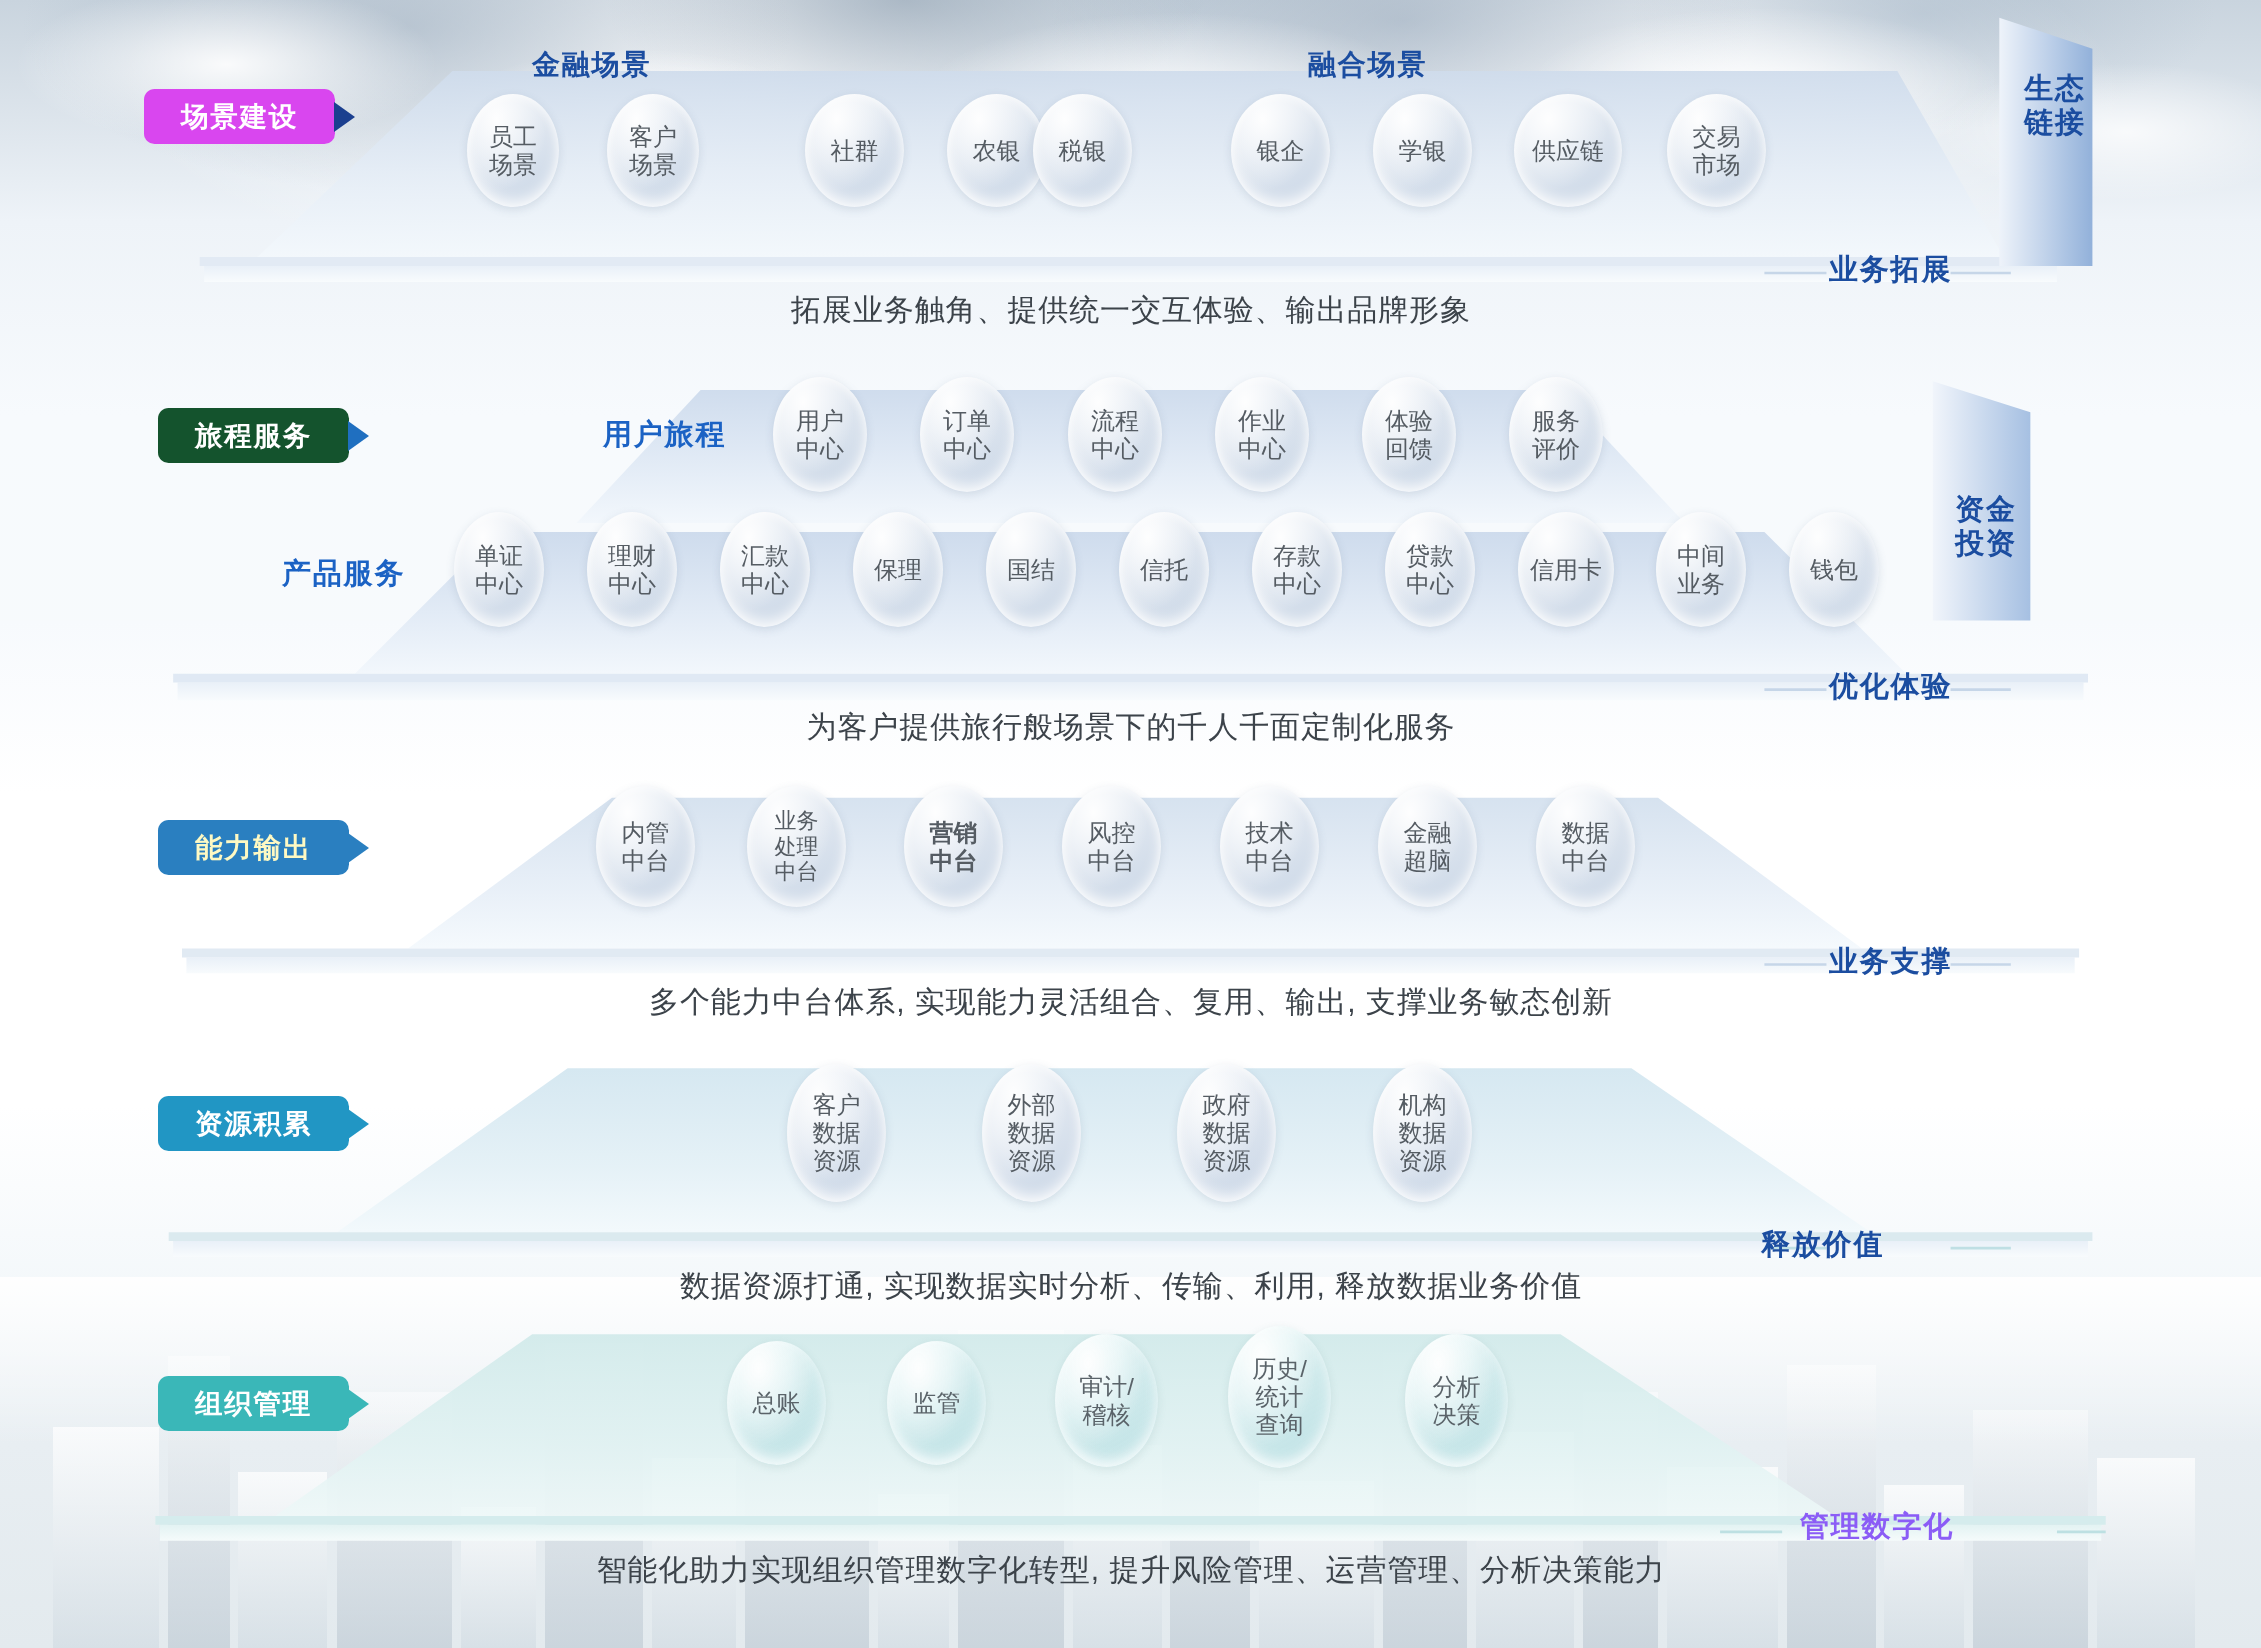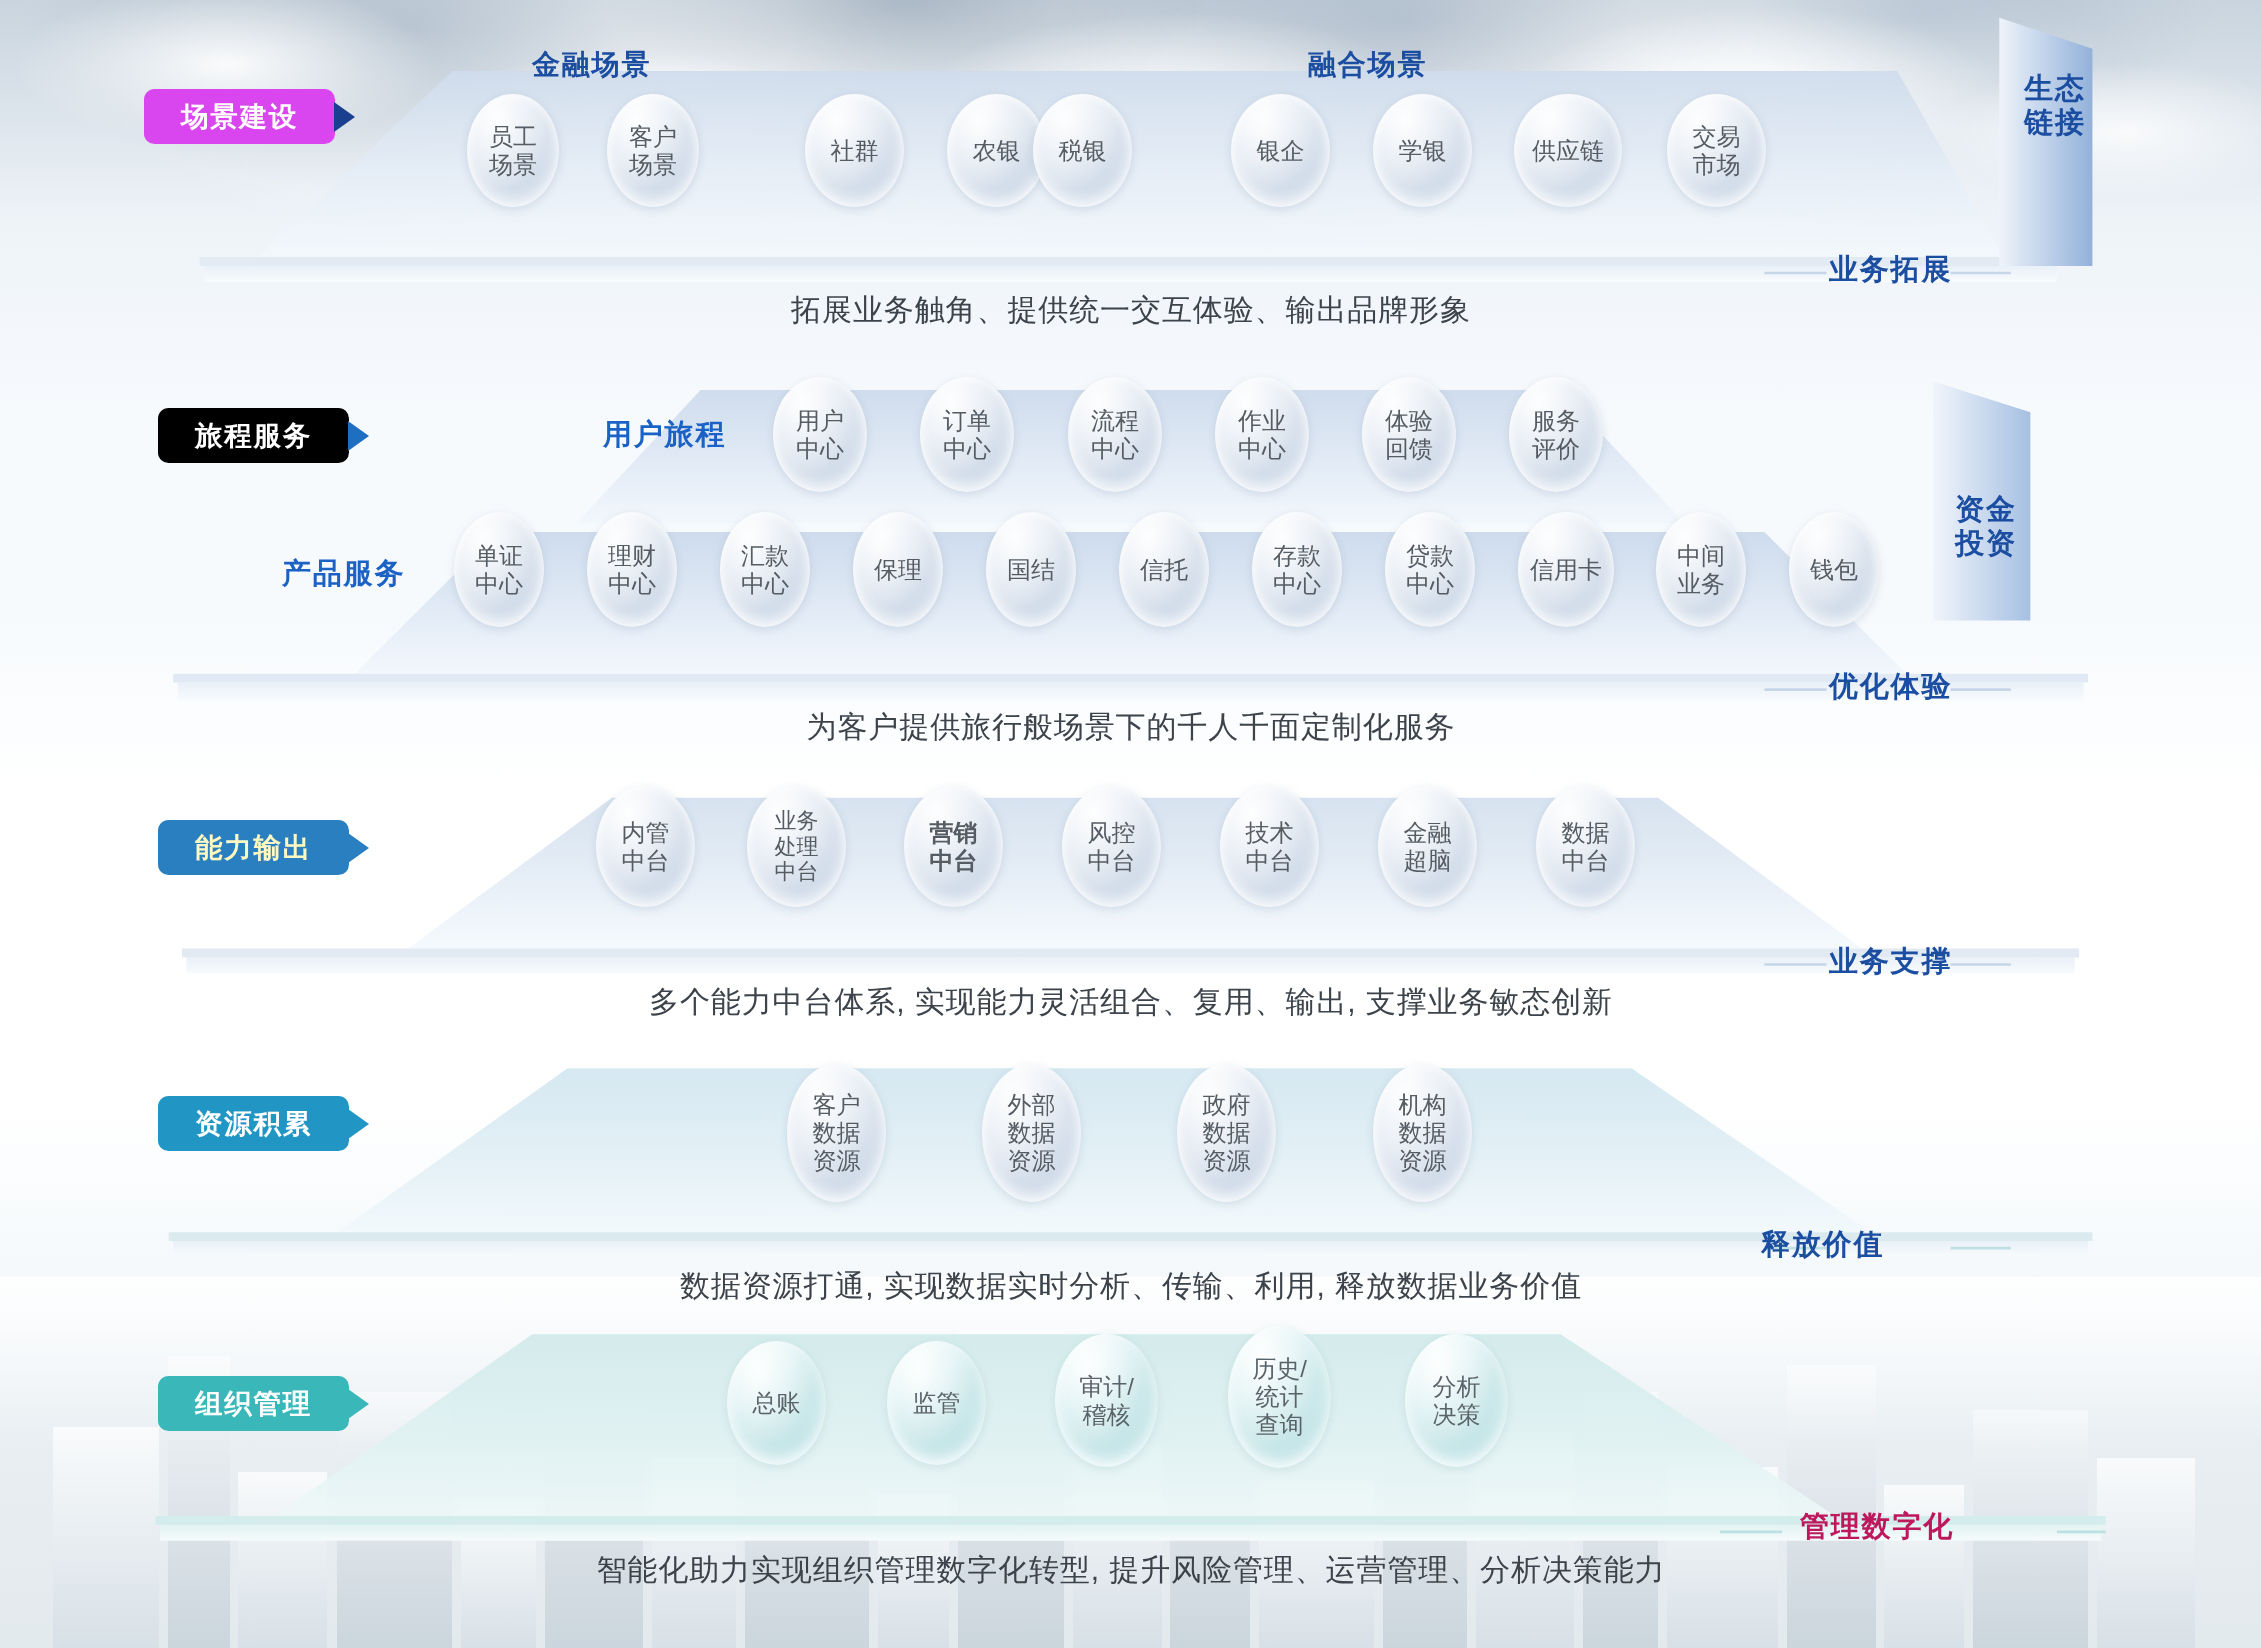--- a/index.html
+++ b/index.html
@@ -102,21 +102,21 @@
   
   .rtab { position:absolute; z-index:6; }
   .rtab .tabtext {
     position:absolute; color:#1b4da0; font-weight:bold; font-size:29px;
     line-height:1.18; text-align:center; letter-spacing:1.8px;
   }
   .rightlabel {
     position:absolute; color:#1b4da0; font-weight:bold; font-size:29px;
     letter-spacing:1.8px; z-index:7;
   }
-  .rightlabel.teal { color:#be185d; }
+  .rightlabel.teal { color:#8b5cf6; }
 
   
   .desc {
     position:absolute; text-align:center; color:#3c434a;
     font-size:30px; font-weight:500; letter-spacing:0.9px; z-index:7;
   }
 </style>
 </head>
 <body>
 
@@ -271,21 +271,21 @@
 市场</span>
     </div>
 
   <div class="rtab" style="left:2013px; top:71px; width:84px; height:124px;">
     <div class="tabtext" style="left:0; top:0; width:84px; white-space:pre-line;">生态
 链接</div>
   </div>
   <div class="rightlabel" style="left:1829px; top:250px;">业务拓展</div>
   <div class="desc" style="left:0; top:290px; width:2262px;">拓展业务触角、提供统一交互体验、输出品牌形象</div>
 
-  <div class="pill" style="left:158px; top:408px; background:#000000; color:#1f6fc0;">
+  <div class="pill" style="left:158px; top:408px; background:#14532d; color:#1f6fc0;">
     <span style="color:#fff;">旅程服务</span>
   </div>
 
   <div class="rowcap" style="left:603px; top:415px;">用户旅程</div>
   <div class="bub" style="left:773px; top:377px; width:94px; height:115px;">
       <span>用户
 中心</span>
     </div>
   <div class="bub" style="left:920px; top:377px; width:94px; height:115px;">
       <span>订单

